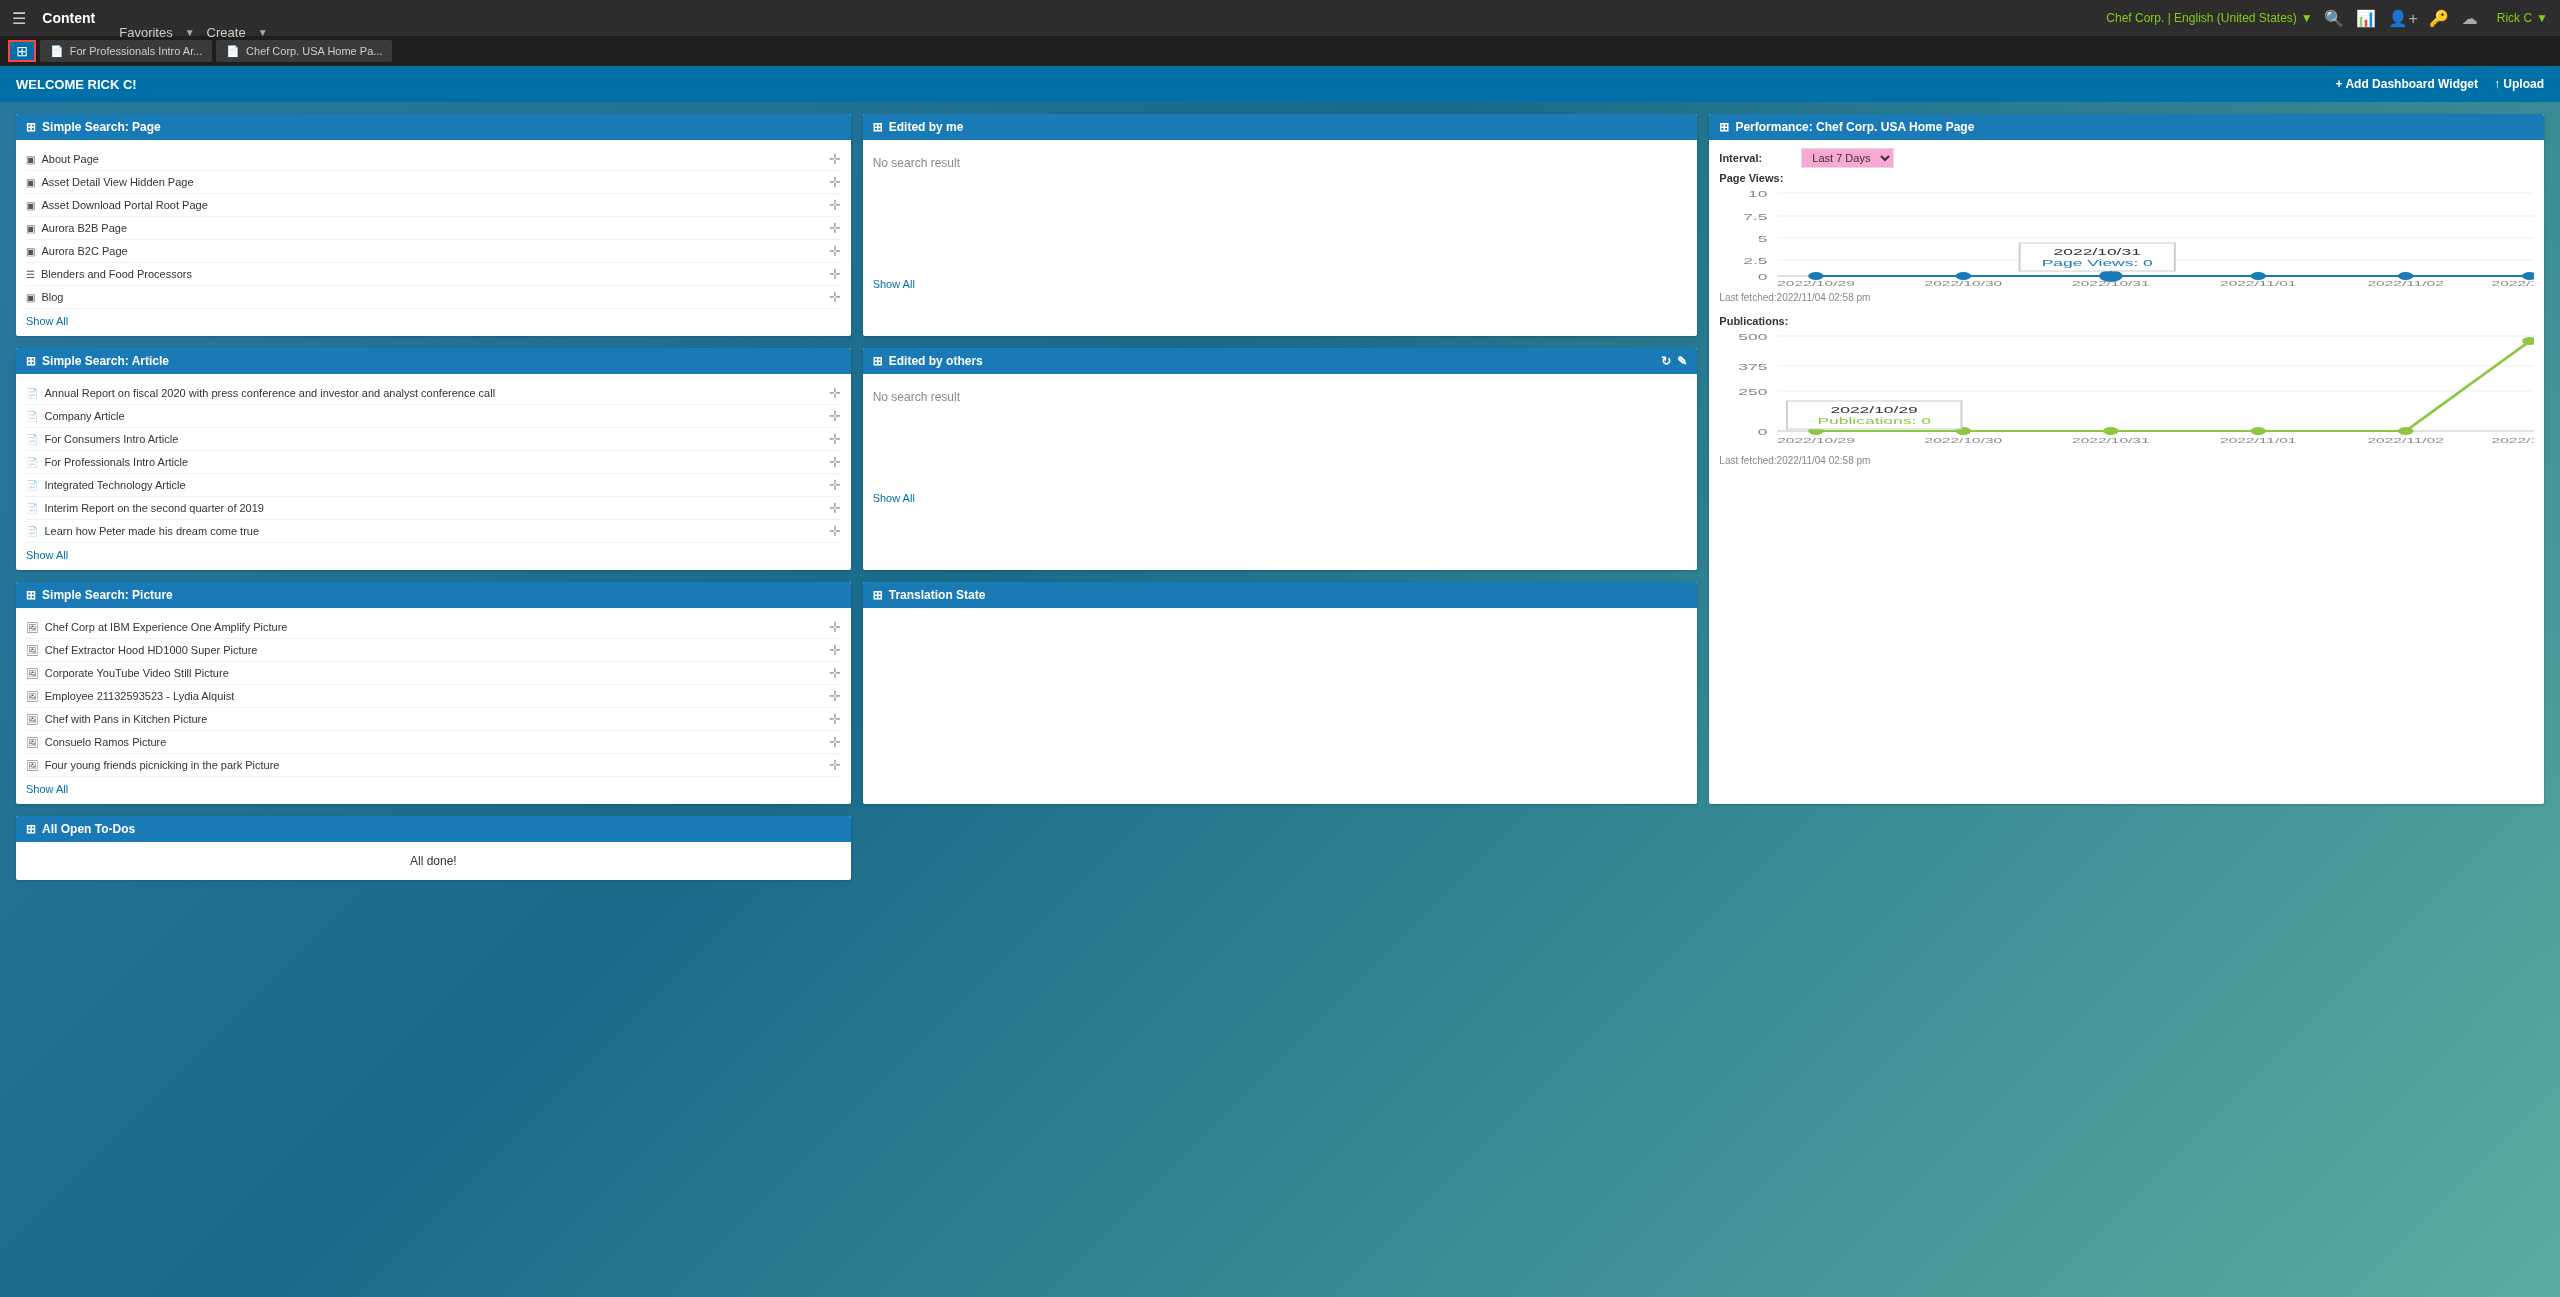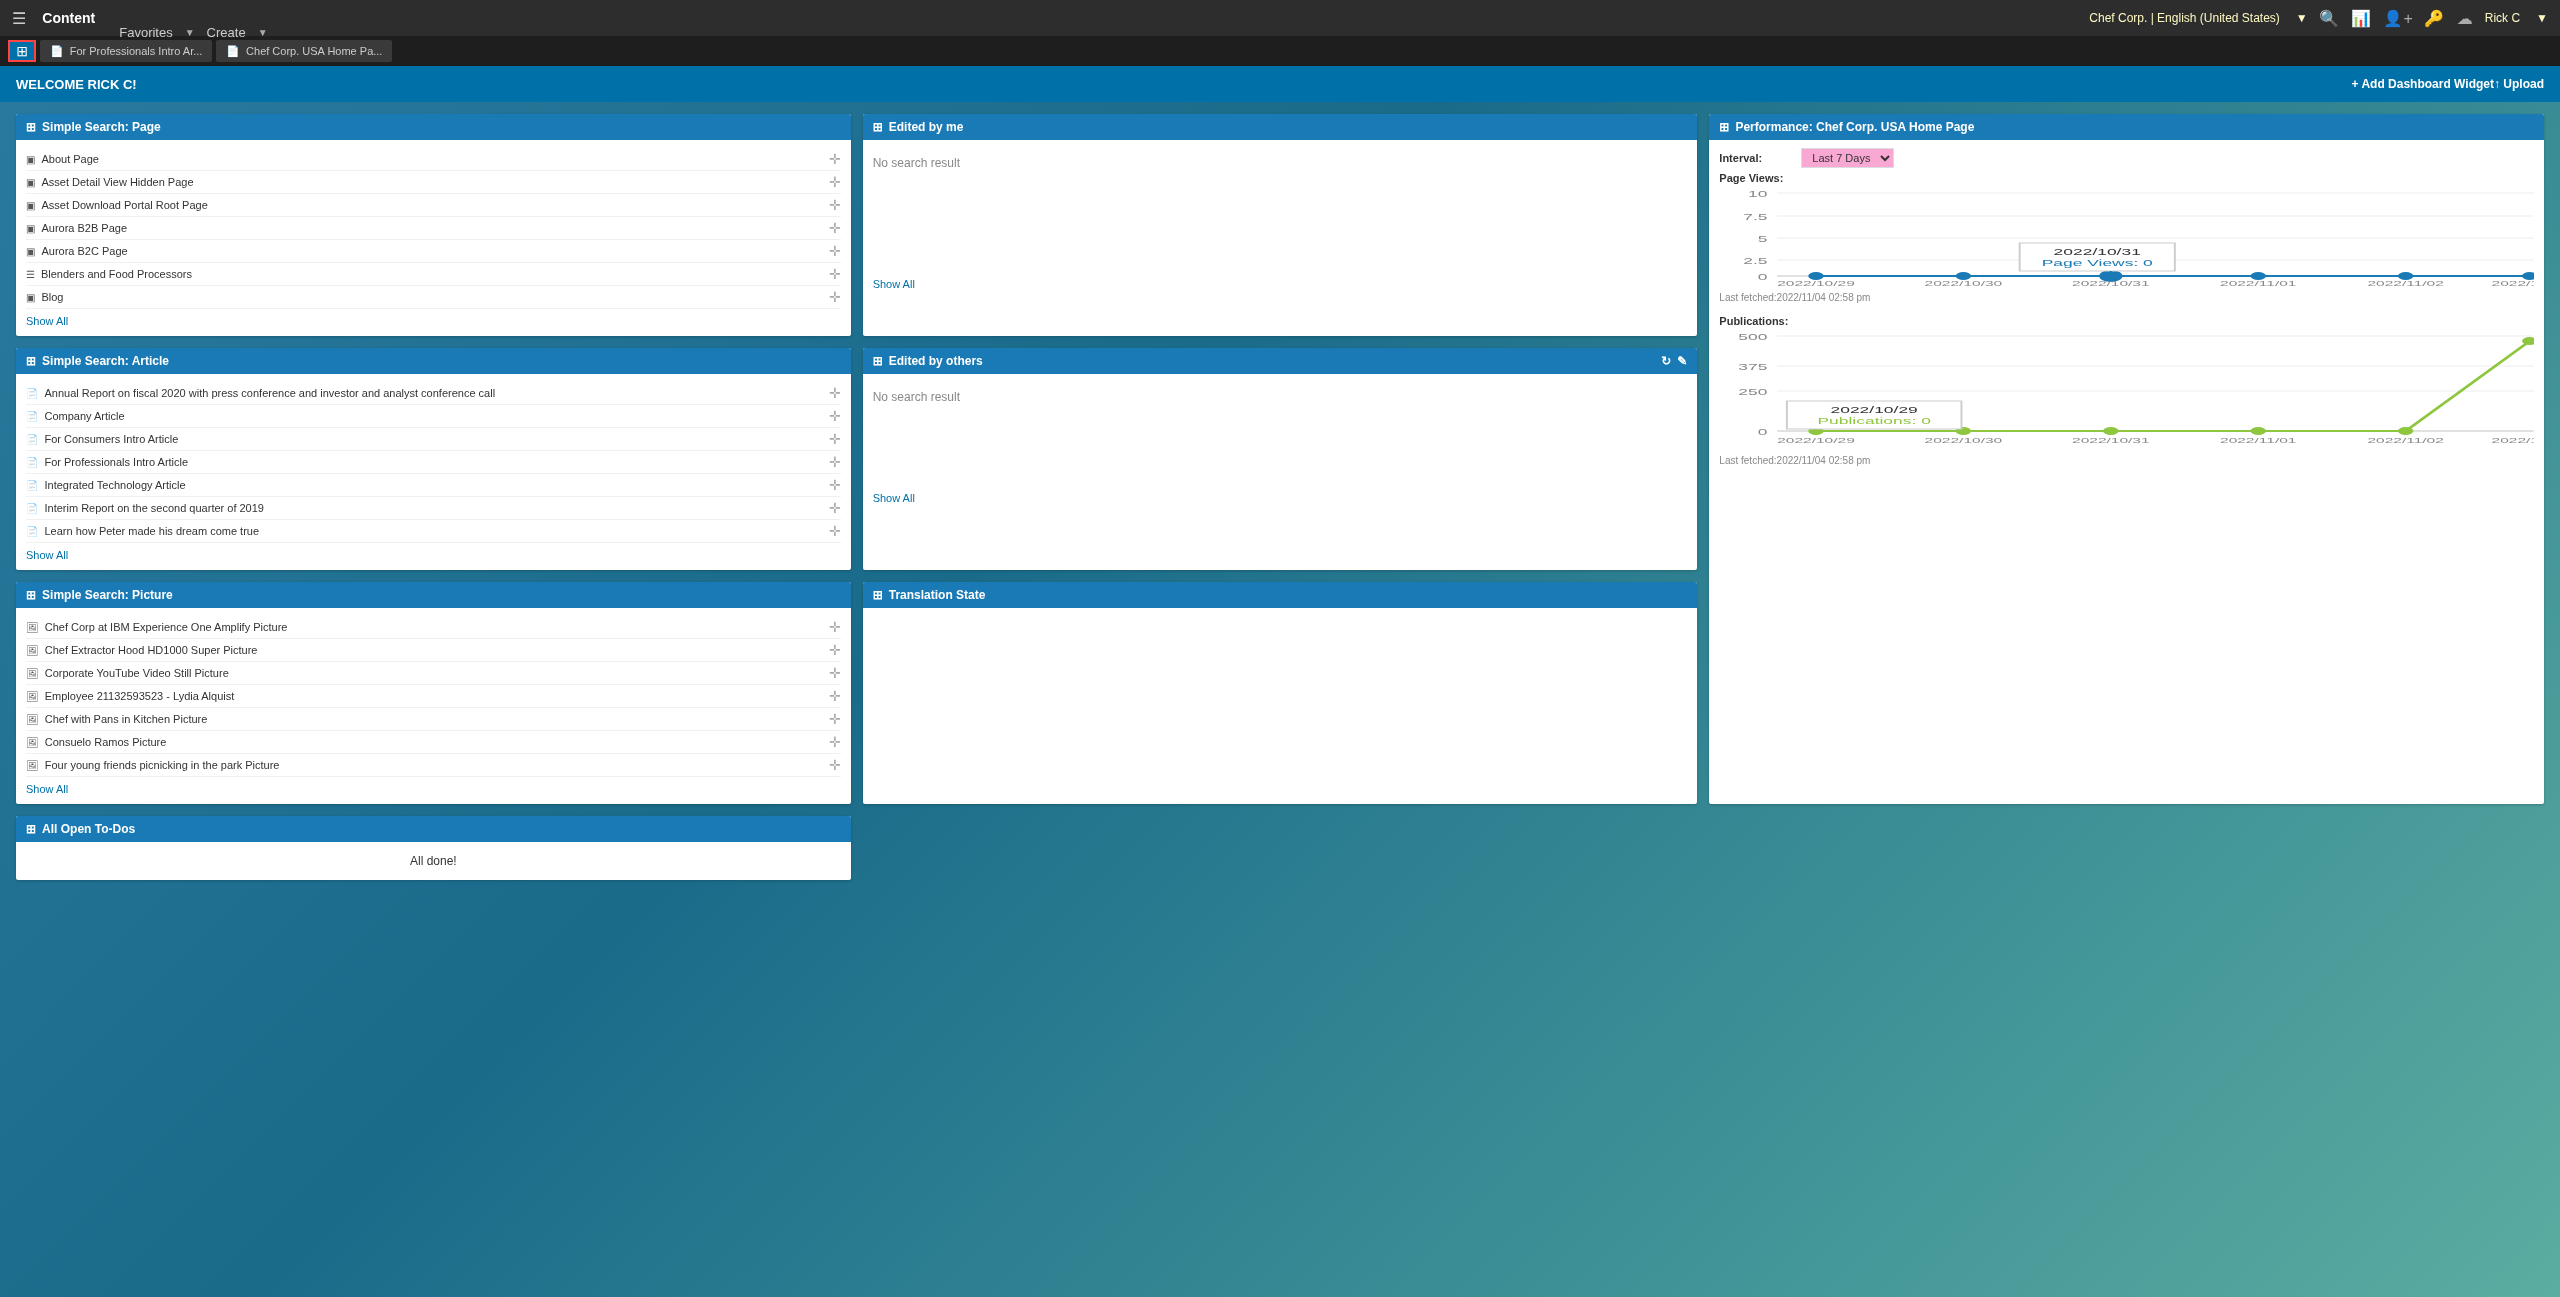--- a/index.html
+++ b/index.html
@@ -13,21 +13,21 @@
       align-items: center;
       padding: 0 12px;
       gap: 16px;
       position: relative;
     }
     .nav-hamburger { color: #ccc; cursor: pointer; font-size: 16px; }
     .nav-logo { color: #fff; font-weight: bold; font-size: 14px; }
     .nav-menu { display: flex; gap: 4px; margin-top: 28px; }
     .nav-menu-item { color: #ccc; cursor: pointer; padding: 4px 8px; font-size: 13px; }
     .nav-right { margin-left: auto; display: flex; align-items: center; gap: 12px; }
-    .nav-right-item { color: #fef9c3; cursor: pointer; font-size: 12px; display: flex; align-items: center; gap: 16px; }
+    .nav-right-item { color: #84cc16; cursor: pointer; font-size: 12px; display: flex; align-items: center; gap: 4px; margin-left: 7px; }
     .nav-icon { font-size: 16px; color: #aaa; cursor: pointer; }
 
     
     .tab-bar {
       background: #1e1e1e;
       height: 30px;
       display: flex;
       align-items: center;
       padding: 0 8px;
       gap: 4px;
@@ -60,21 +60,21 @@
     .welcome-bar {
       background: #0070a8;
       height: 36px;
       display: flex;
       align-items: center;
       padding: 0 16px;
       color: #fff;
       font-size: 13px;
       font-weight: bold;
     }
-    .welcome-bar .welcome-actions { margin-left: auto; display: flex; gap: 0; }
+    .welcome-bar .welcome-actions { margin-left: auto; display: flex; gap: 16px; }
     .welcome-action-btn { color: #fff; cursor: pointer; font-size: 12px; display: flex; align-items: center; gap: 4px; }
 
     
     .dashboard { padding: 12px 16px; display: grid; grid-template-columns: 1fr 1fr 1fr; gap: 12px; }
 
     
     .widget {
       background: #fff;
       border-radius: 2px;
       overflow: hidden;

